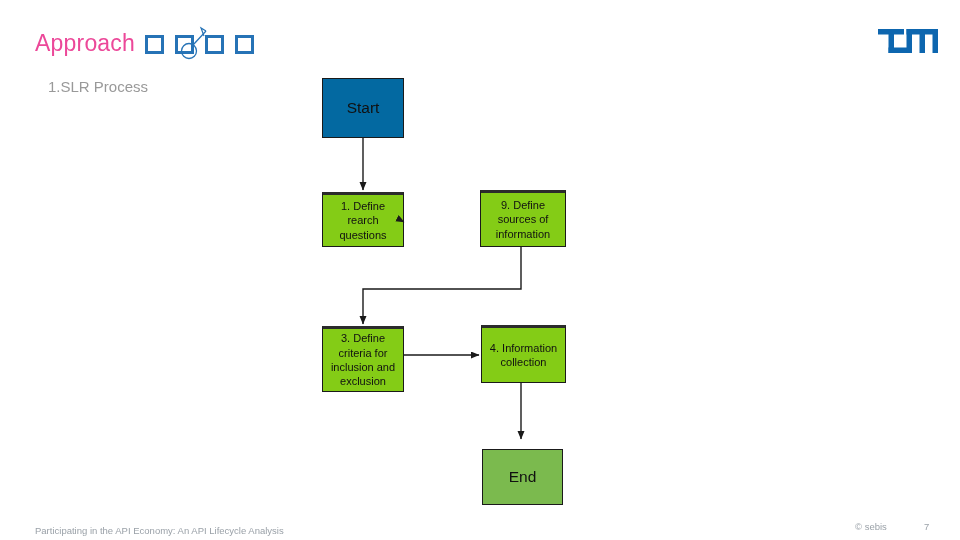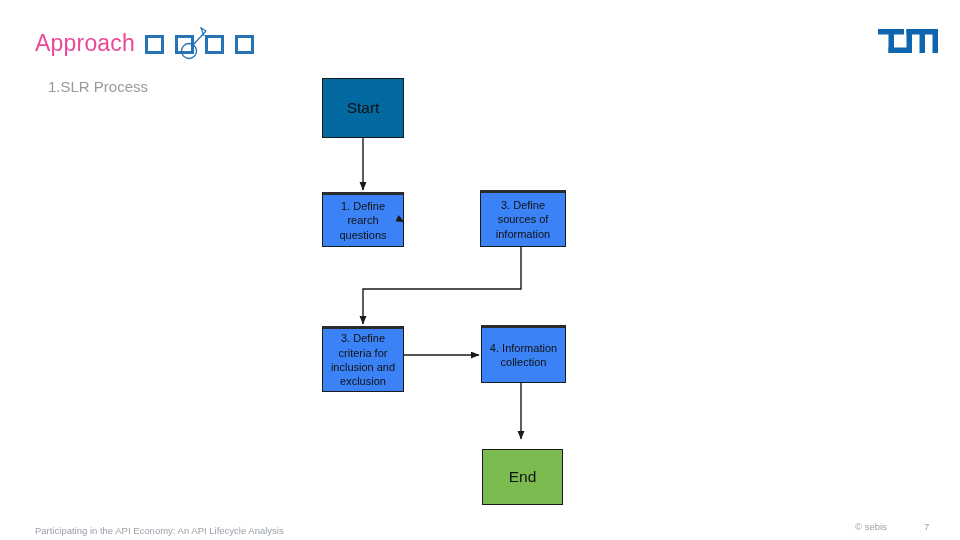--- a/index.html
+++ b/index.html
@@ -31,21 +31,21 @@
   .subtitle {
     position: absolute; left: 35px; top: 78px;
     font-size: 15px; color: #999999; margin-left: 13px;
   }
   .tum-logo { position: absolute; left: 878px; top: 29px; }
 
   
   .node {
     position: absolute;
     box-sizing: border-box;
-    background: #3b82f6;
+    background: #84cc16;
     border: 1.5px solid #1a1a1a;
     display: flex; align-items: center; justify-content: center;
     text-align: center;
     color: #111111;
     font-size: 11px; line-height: 1.3;
     padding: 2px 3px;
   }
   .node.process { border-top-width: 3px; border-top-color: #2b2b2b; }
   .node.terminal { font-size: 15.5px; }
   .node-start { left: 322px; top: 78px;  width: 82px; height: 60px; background: #0369a1; }
@@ -97,21 +97,21 @@
     <rect x="10.5" y="18.5" width="23.5" height="5.5"></rect>
     <rect x="28.5" y="0" width="5.5" height="24"></rect>
     <rect x="28.5" y="0" width="31.5" height="5.5"></rect>
     <rect x="41.5" y="0" width="5.5" height="24"></rect>
     <rect x="54.5" y="0" width="5.5" height="24"></rect>
   </g>
 </svg>
 
 <div class="node terminal node-start">Start</div>
 <div class="node process node-step1">1. Define rearch questions</div>
-<div class="node process node-step2">3. Define sources of information</div>
+<div class="node process node-step2">9. Define sources of information</div>
 <div class="node process node-step3">3. Define criteria for inclusion and exclusion</div>
 <div class="node process node-step4">4. Information collection</div>
 <div class="node terminal node-end">End</div>
 
 <svg class="edges-overlay" width="960" height="540" viewBox="0 0 960 540">
   <defs>
     <marker id="ah" markerWidth="9" markerHeight="8" refX="8" refY="3.5" orient="auto" markerUnits="userSpaceOnUse">
       <path d="M0,0 L8.5,3.5 L0,7 z" fill="#1a1a1a"></path>
     </marker>
   </defs>

